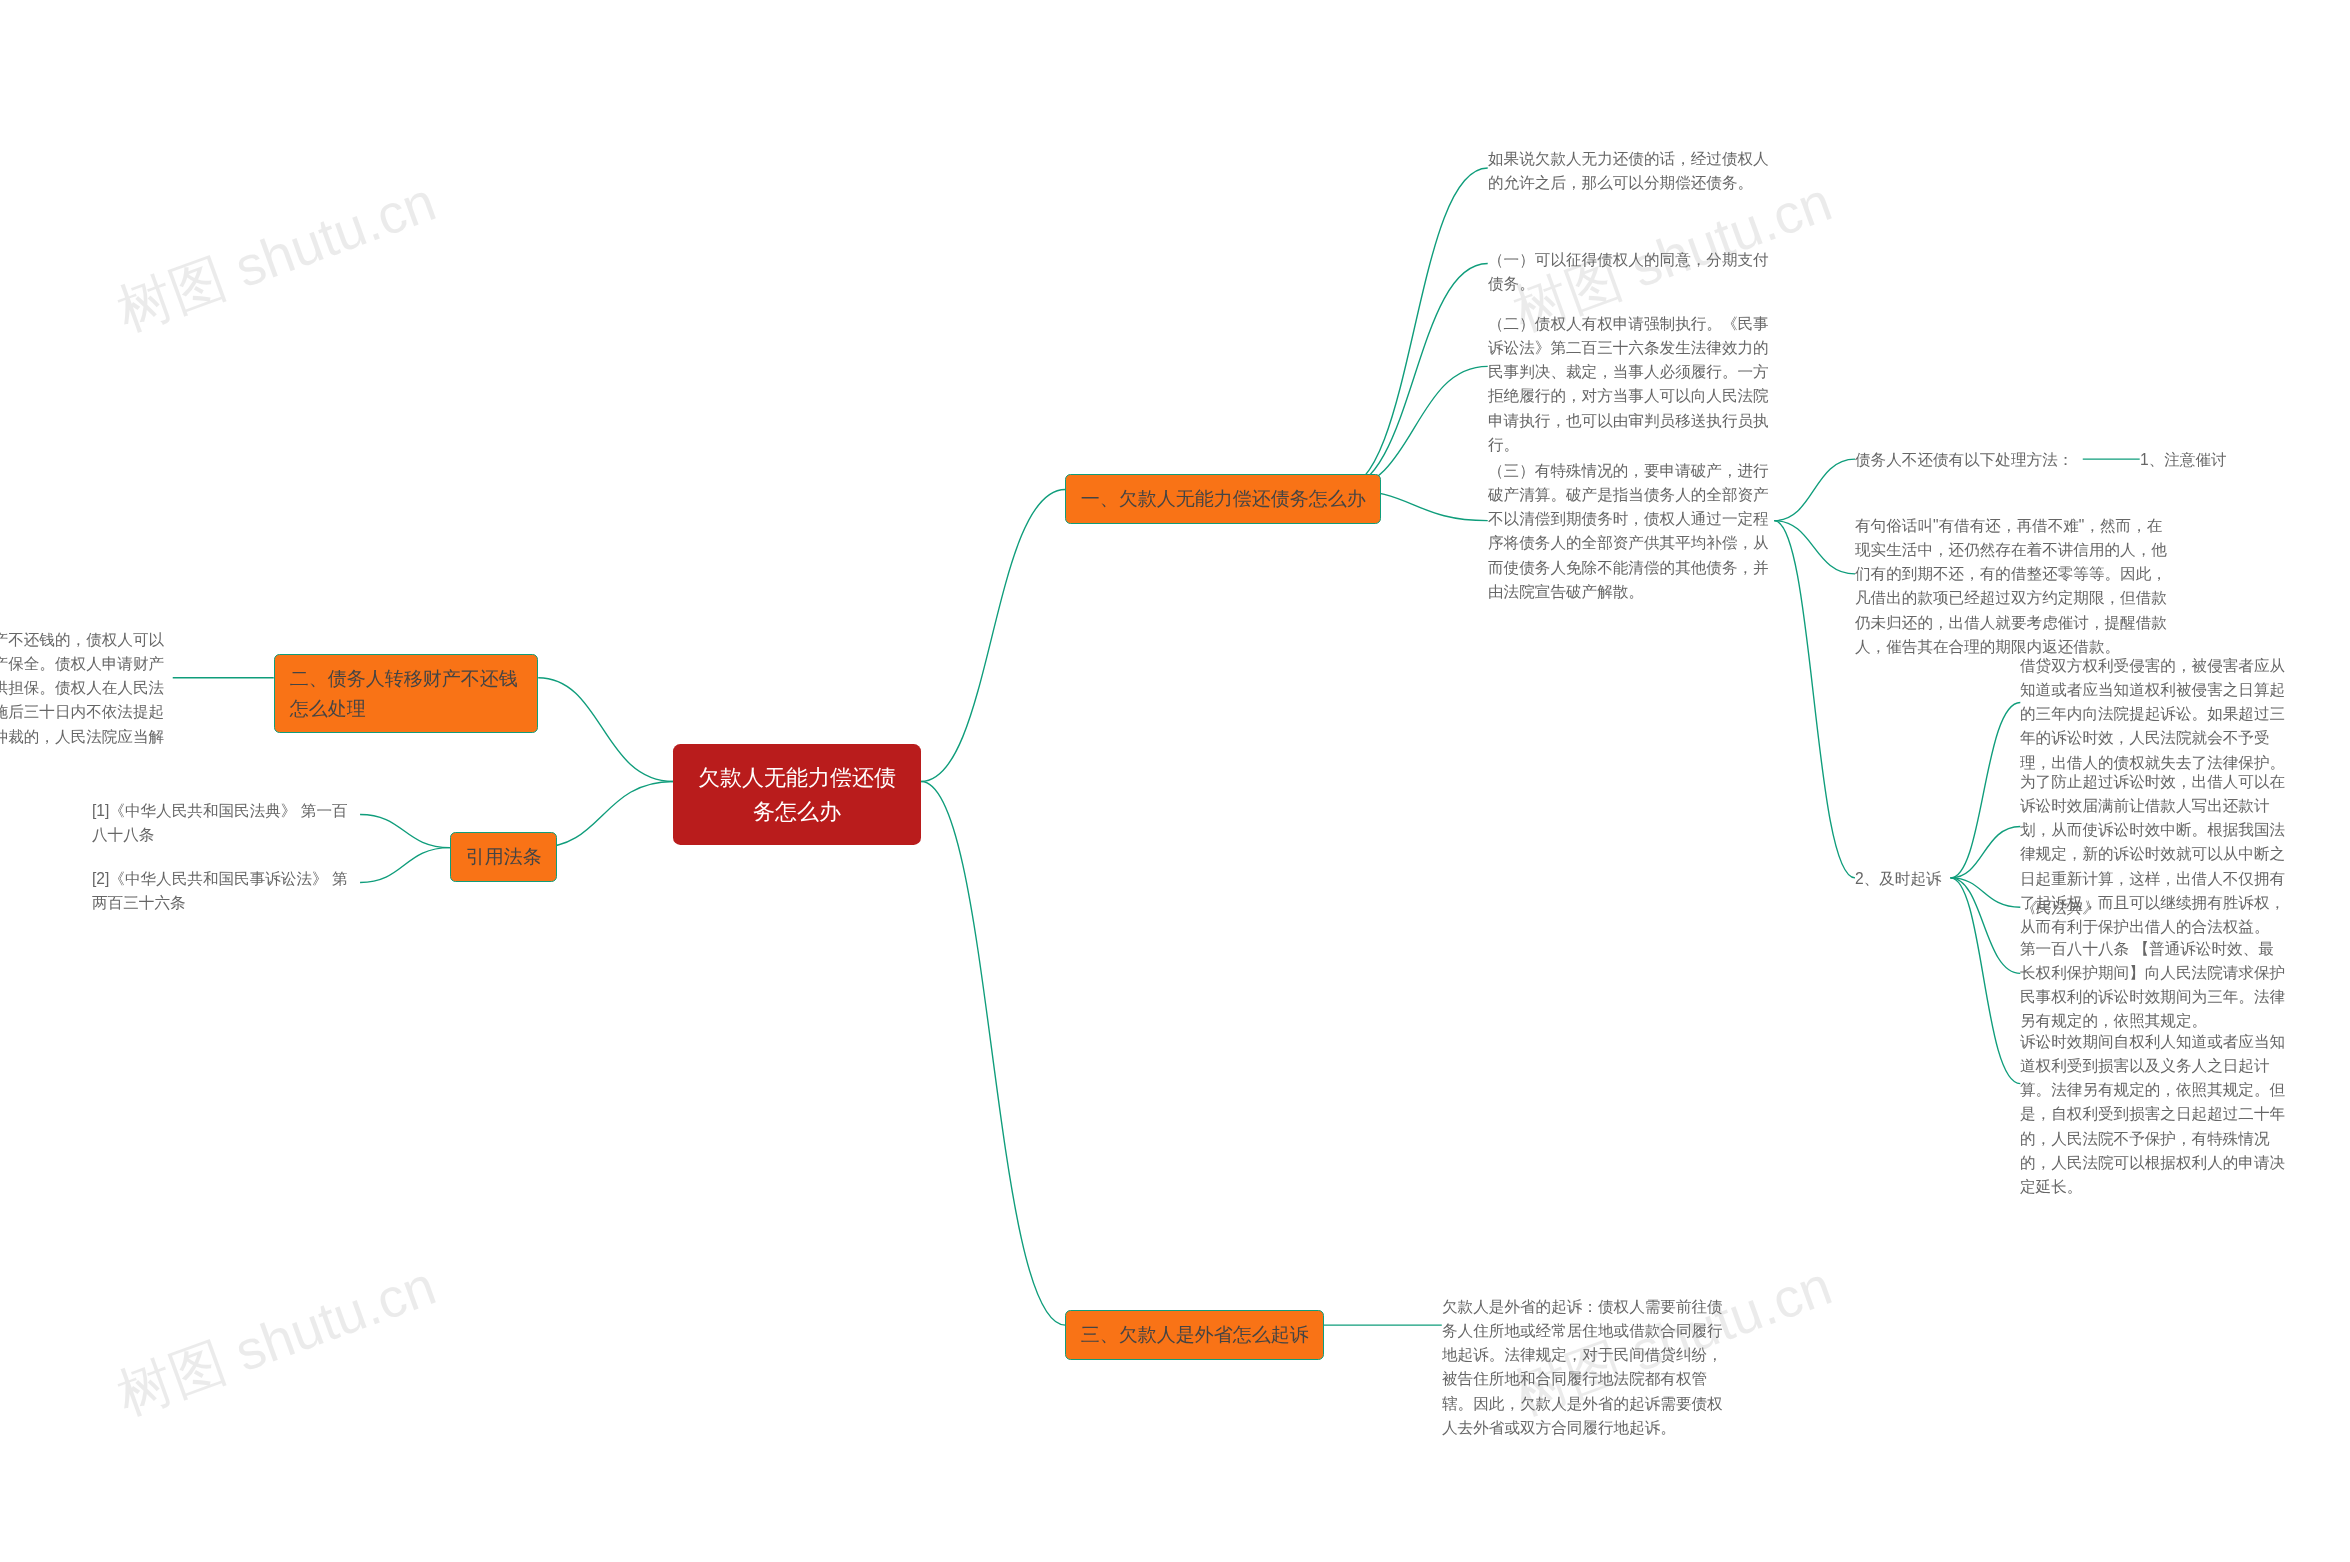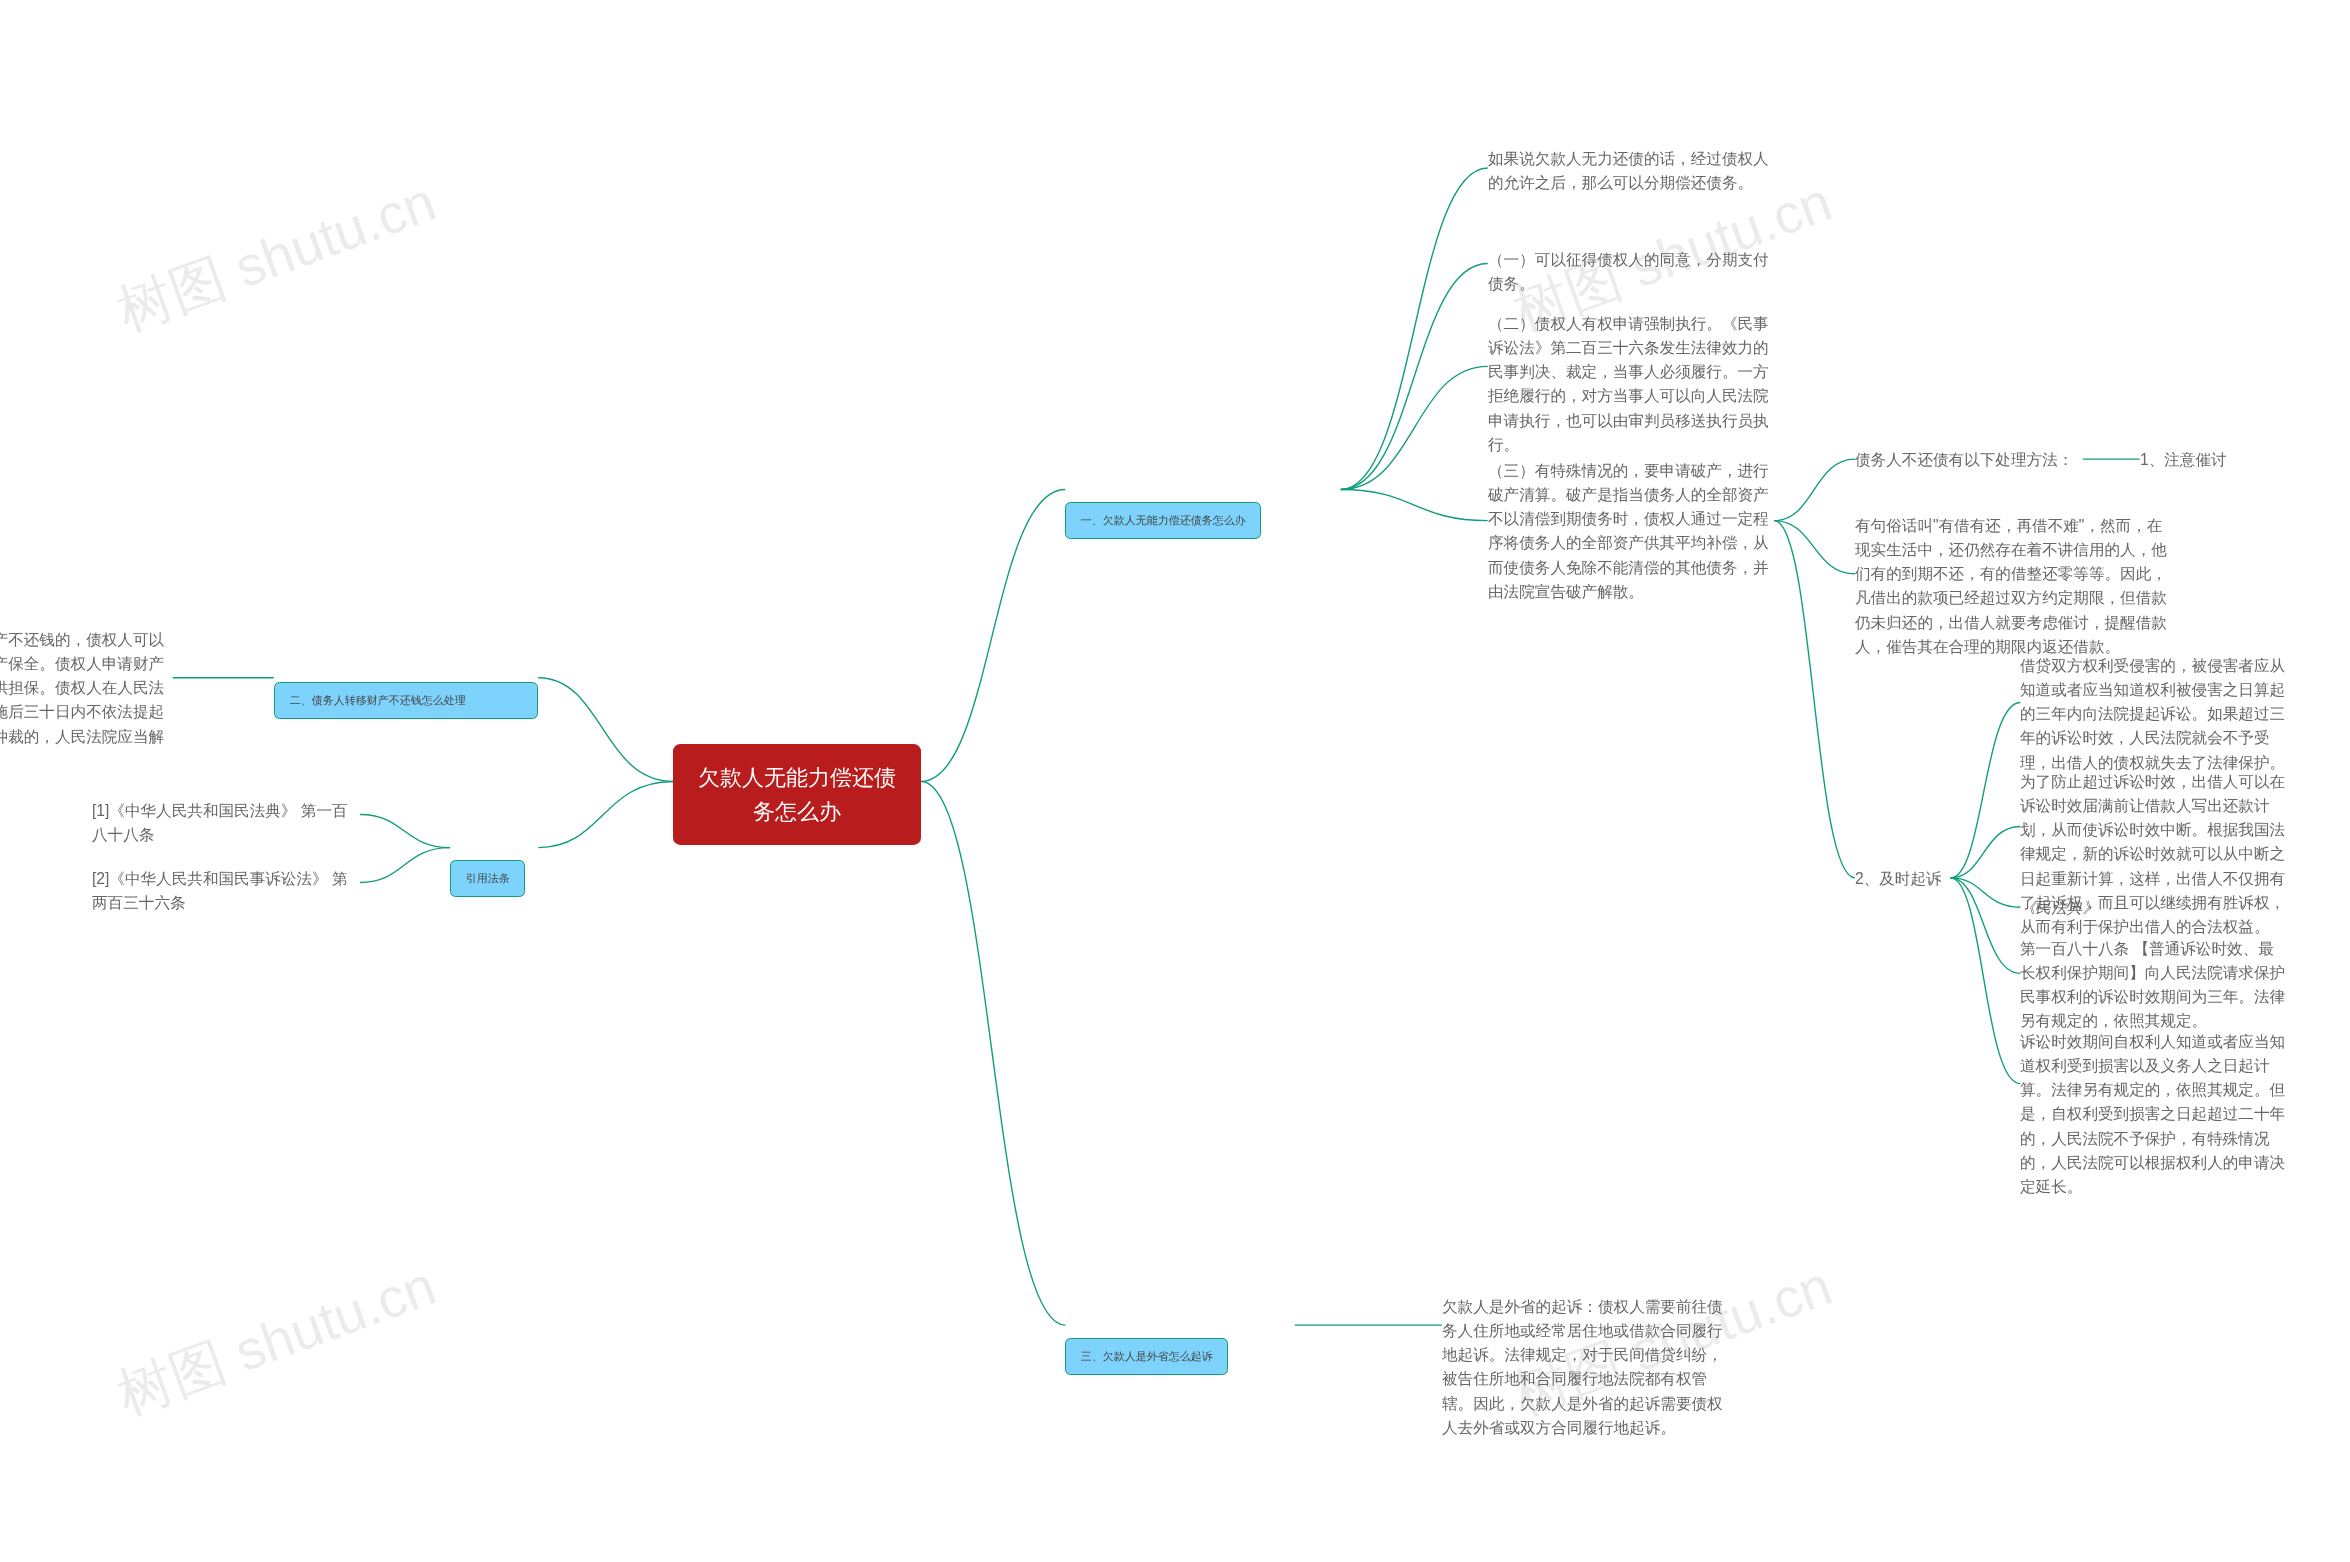--- a/index.html
+++ b/index.html
@@ -43,24 +43,23 @@
     border-radius: 7.3px;
     padding: 16.5px 22px;
     font-size: 22px;
     text-align: center;
     width: 248px;
   }
   .branch-node {
     border: 1.4px solid #0f9d7b;
     border-radius: 5.5px;
     padding: 9.2px 14.7px;
-    background: #7dd3fc;
+    background: #f97316;
     color: #444;
-    font-size: 11px;
-    margin-top: 28px;
+    font-size: 19px;
   }
   .leaf-node {
     font-size: 15.6px;
     color: #666;
     max-width: 294px;
   }
   .leaf-node-narrow { max-width: 266px; }
   .leaf-node-wide { max-width: 312px; }
 </style>
 </head>

